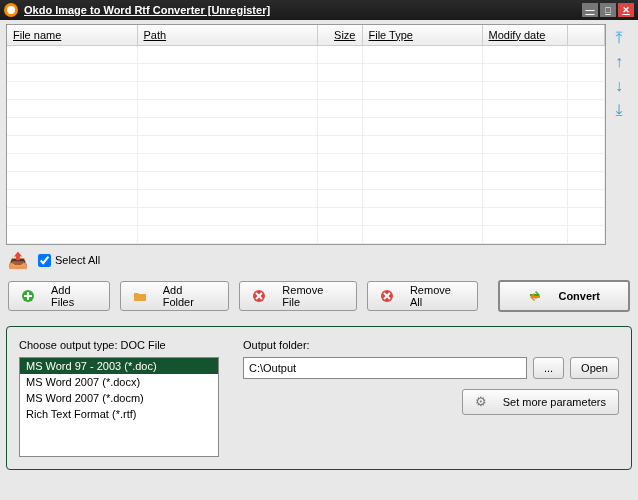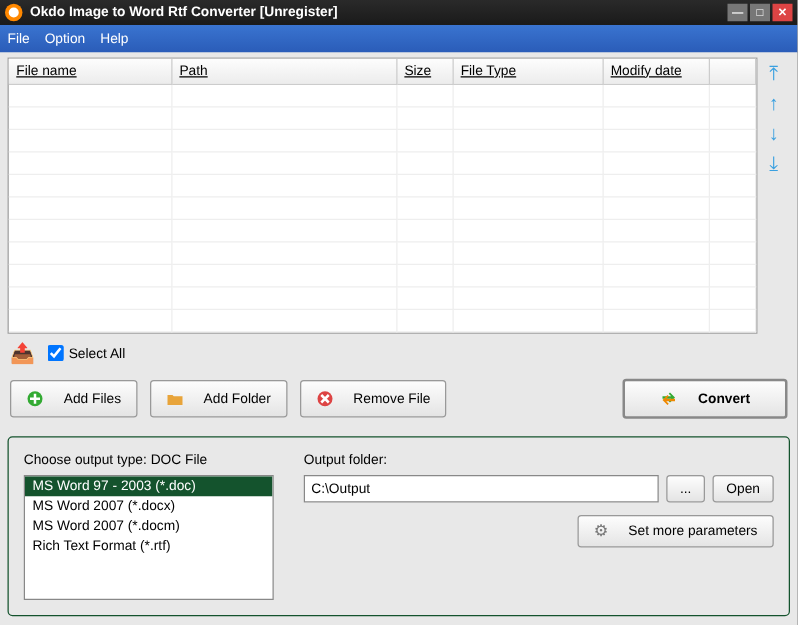--- a/index.html
+++ b/index.html
@@ -1,18 +1,18 @@
 <!DOCTYPE html>
 <html><head>
 <meta charset="utf-8">
 <style>
 * { margin: 0; padding: 0; box-sizing: border-box; font-family: Tahoma, Arial, sans-serif; font-size: 11px; }
 body { background: #3b3b3b; width: 638px; height: 500px; overflow: hidden; }
 .window { width: 638px; height: 500px; background: #e8e8e8; display: flex; flex-direction: column; }
-.titlebar { background: linear-gradient(#2a2a2a, #1a1a1a); height: 20px; display: flex; align-items: center; padding: 0 4px; color: #fff; font-weight: bold; }
+.titlebar { background: linear-gradient(#2a2a2a, #1a1a1a); height: 20px; display: flex; align-items: center; padding: 0 4px; color: #fff; font-weight: bold; text-decoration: underline; }
 .titlebar-icon { width: 14px; height: 14px; background: #ff8800; border-radius: 50%; margin-right: 6px; position: relative; }
 .titlebar-icon::after { content: ''; position: absolute; top: 3px; left: 3px; width: 8px; height: 8px; background: #fff; border-radius: 50%; }
 .titlebar-spacer { flex: 1; }
 .titlebar-btn { width: 16px; height: 14px; margin-left: 2px; display: flex; align-items: center; justify-content: center; font-size: 9px; color: #fff; cursor: pointer; }
 .titlebar-btn.min { background: #777; }
 .titlebar-btn.max { background: #777; }
 .titlebar-btn.close { background: #d44; }
 .menubar { background: linear-gradient(#3a74d0, #2a5cb8); height: 22px; display: flex; align-items: center; padding: 0 6px; color: #fff; }
 .menu-item { margin-right: 12px; cursor: pointer; }
 .content { flex: 1; padding: 4px 6px 6px 6px; display: flex; flex-direction: column; background: #e8e8e8; }
@@ -51,35 +51,30 @@
 <div class="window">
   <div class="titlebar">
     <span class="titlebar-icon"></span>
     <span>Okdo Image to Word Rtf Converter [Unregister]</span>
     <span class="titlebar-spacer"></span>
     <span class="titlebar-btn min">—</span>
     <span class="titlebar-btn max">□</span>
     <span class="titlebar-btn close">✕</span>
   </div>
 
-  <div class="menubar">
-    <span class="menu-item">File</span>
-    <span class="menu-item">Option</span>
-    <span class="menu-item">Help</span>
-  </div>
 
   <div class="content">
     <div class="table-area">
       <div class="table-wrap">
         <table class="tbl">
           <thead>
             <tr>
               <th style="width:130px">File name</th>
               <th style="width:180px">Path</th>
-              <th style="width:45px;text-align:left">Size</th>
+              <th style="width:45px;text-align:right">Size</th>
               <th style="width:120px">File Type</th>
               <th style="width:85px">Modify date</th>
               <th></th>
             </tr>
           </thead>
           <tbody>
             <tr>
                 <td></td>
                 <td></td>
                 <td></td>
@@ -197,20 +192,27 @@
               <path d="M1 4h4l1 1h7v7H1z" fill="#e8a43a"></path>
             </svg></span>
         <span>Add Folder</span>
       </div>
       <div class="btn">
         <span class="ic"><svg viewBox="0 0 14 14">
               <circle cx="7" cy="7" r="6" fill="#d44"></circle>
               <path d="M4 4l6 6M10 4l-6 6" stroke="#fff" stroke-width="2"></path>
             </svg></span>
         <span>Remove File</span>
+      </div>
+      <div class="btn">
+        <span class="ic"><svg viewBox="0 0 14 14">
+              <circle cx="7" cy="7" r="6" fill="#d44"></circle>
+              <path d="M4 4l6 6M10 4l-6 6" stroke="#fff" stroke-width="2"></path>
+            </svg></span>
+        <span>Remove All</span>
       </div>
       <span class="spacer"></span>
       <div class="btn big">
         <span class="ic"><svg viewBox="0 0 14 14">
               <path d="M2 5h7l-2-2 1-1 4 4-4 4-1-1 2-2H2z" fill="#3a3"></path>
               <path d="M12 9H5l2 2-1 1-4-4 4-4 1 1-2 2h7z" fill="#e80"></path>
             </svg></span>
         <span>Convert</span>
       </div>
     </div>

